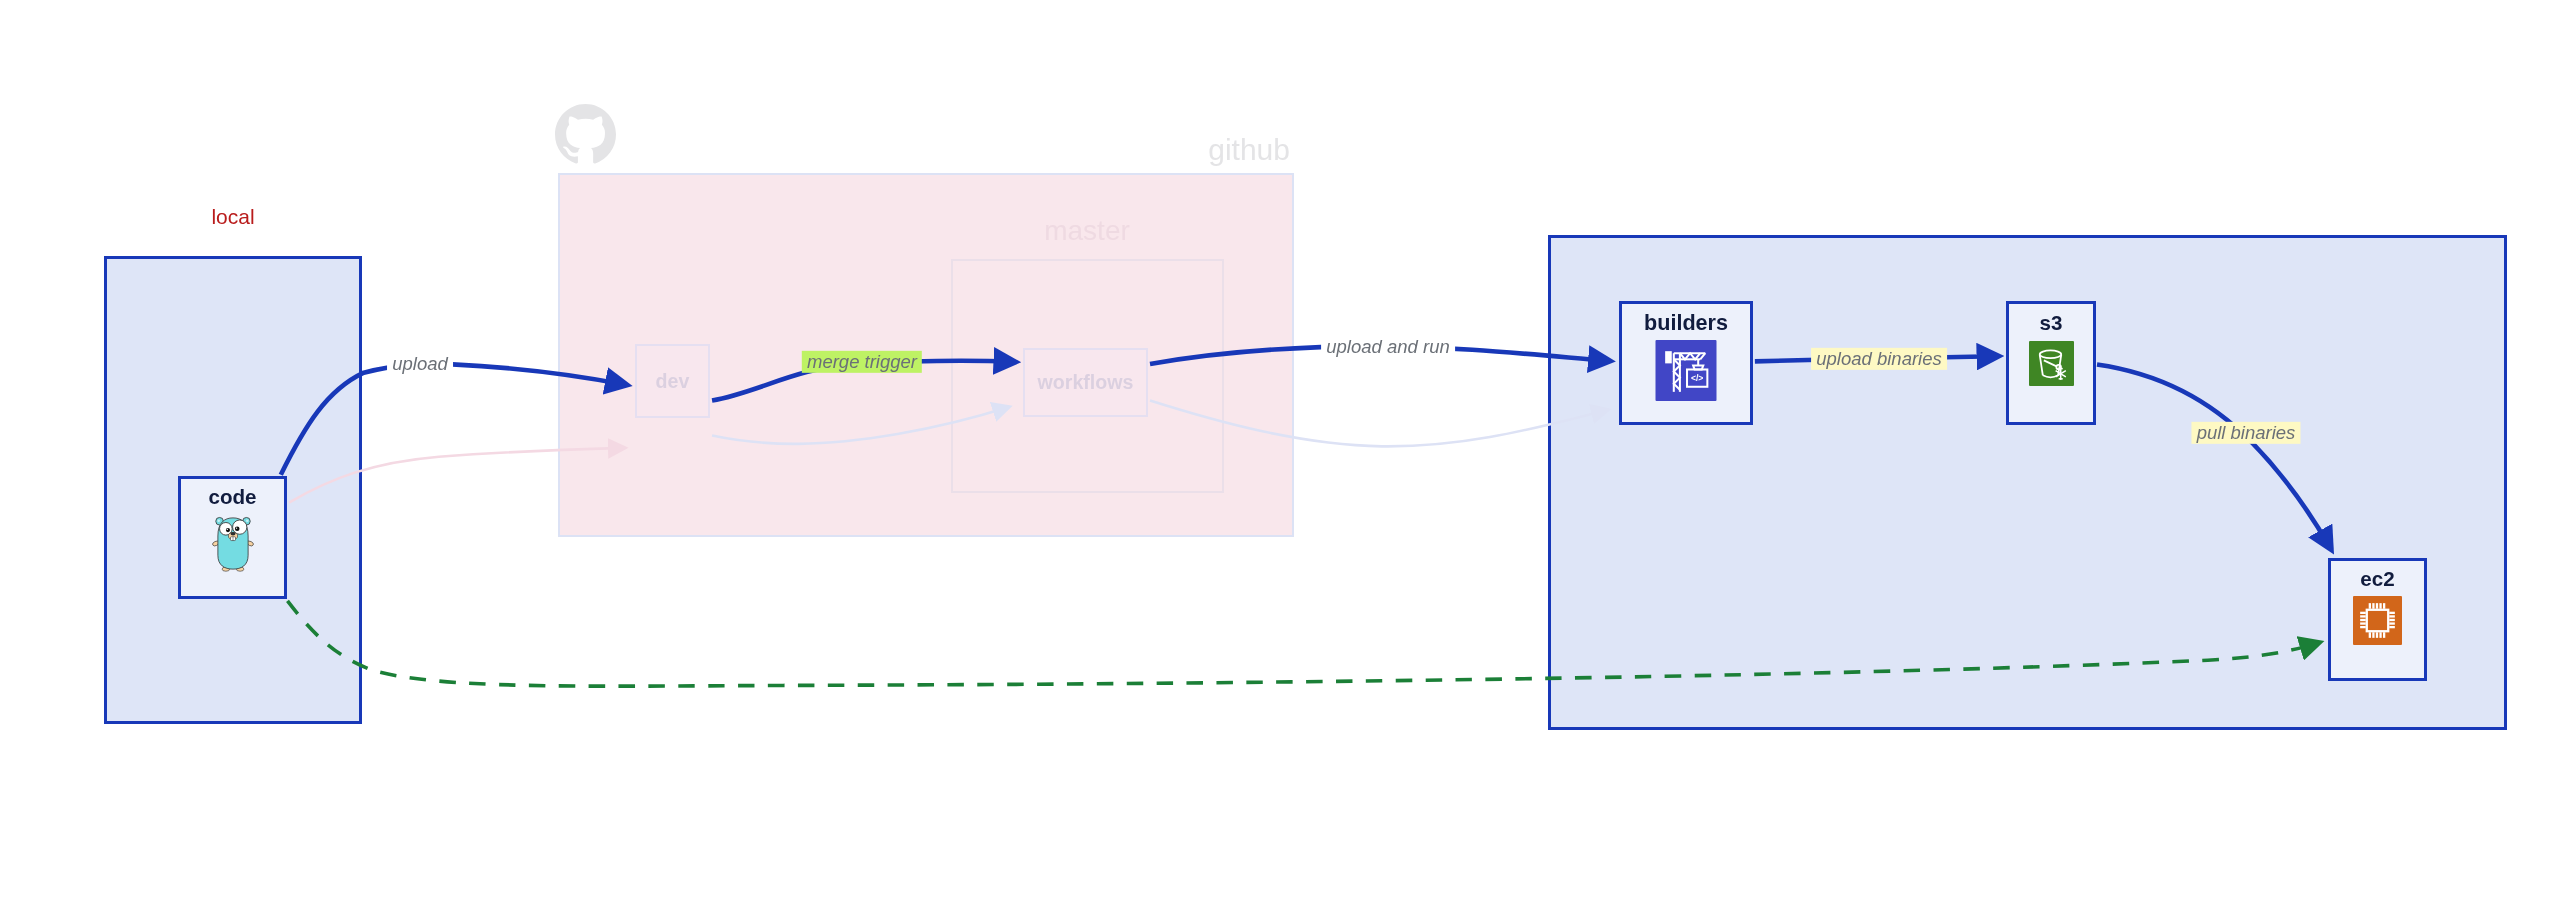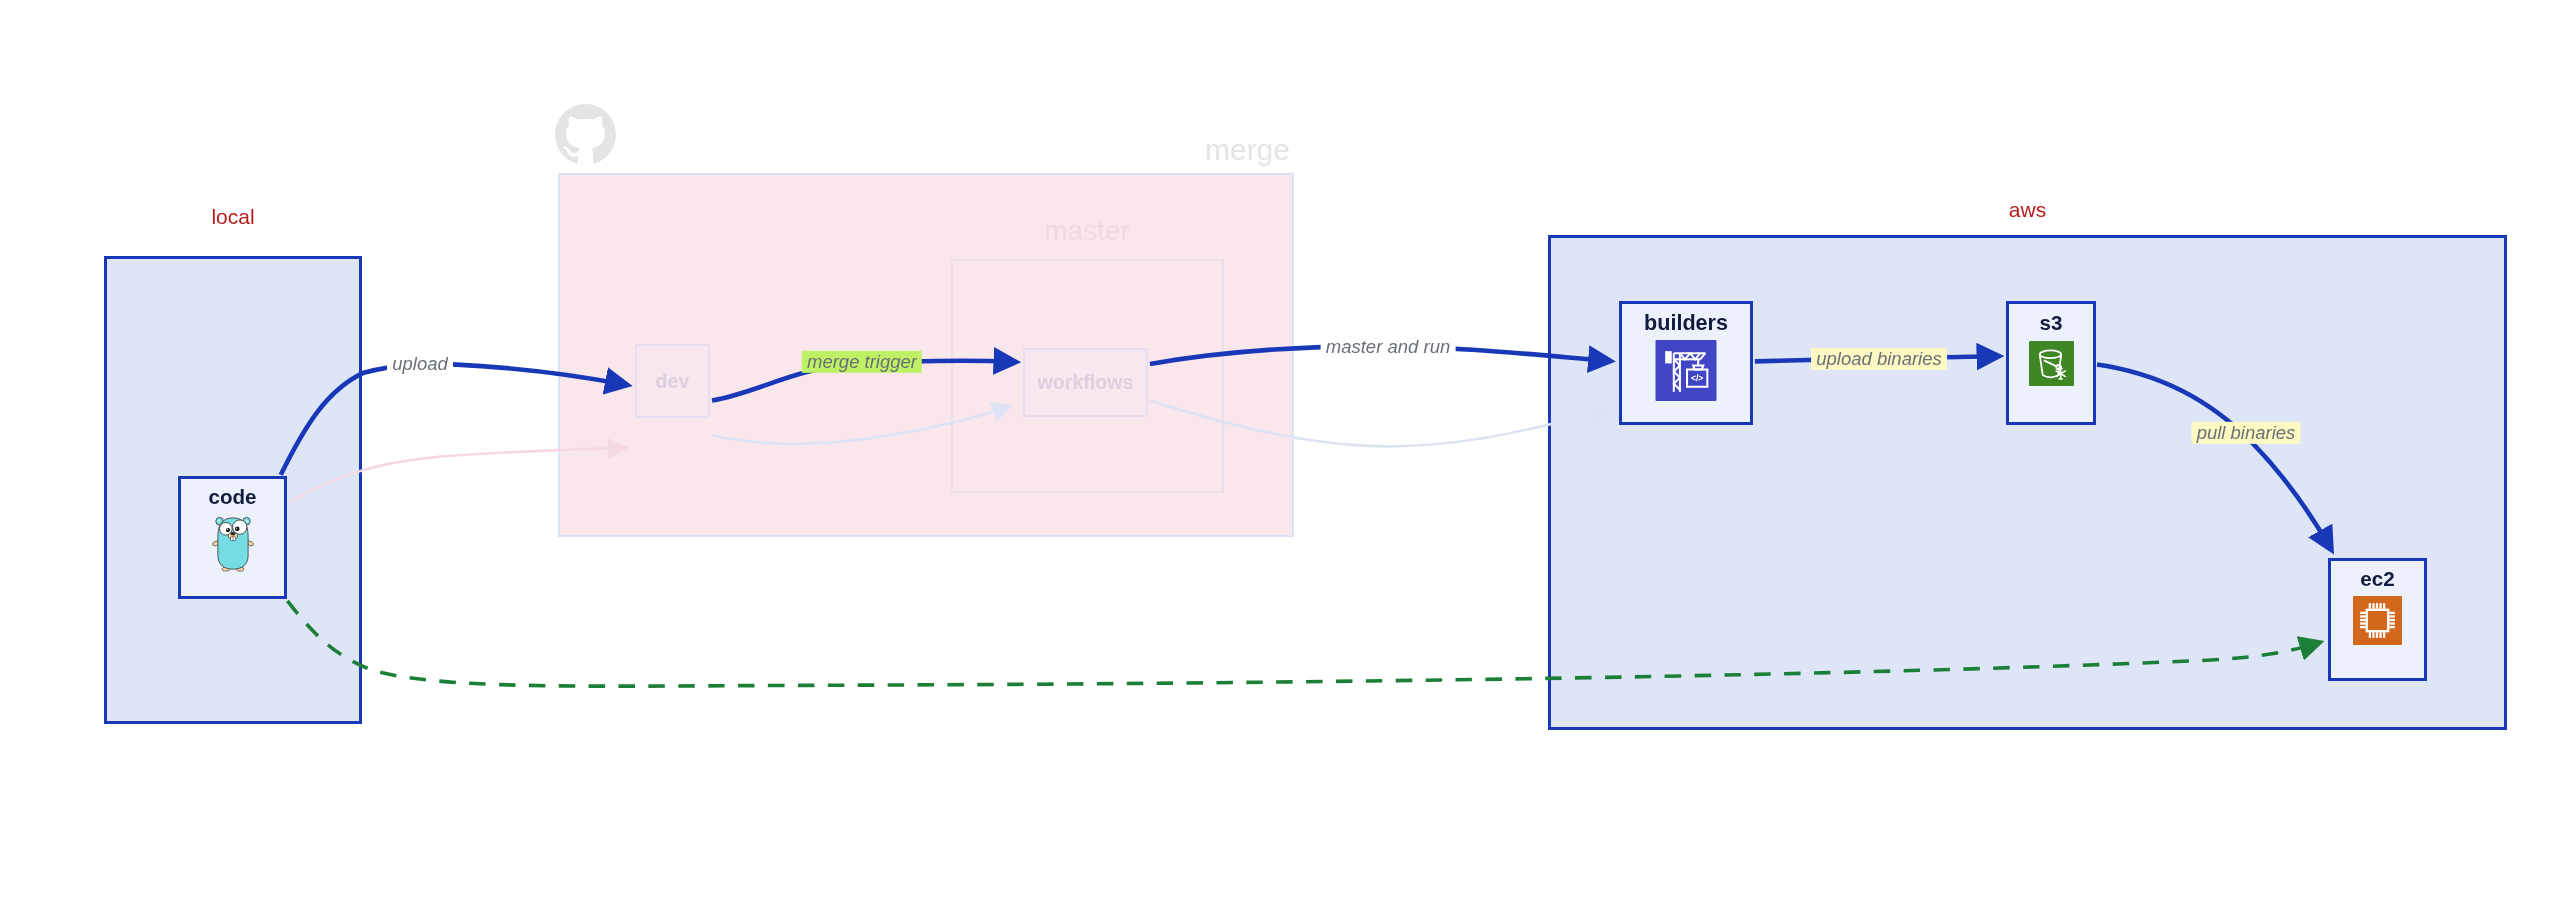--- a/index.html
+++ b/index.html
@@ -34,31 +34,30 @@
 </style>
 </head>
 <body>
 
 <div id="canvas">
 
   <div class="cluster blue" style="left:104px;top:256px;width:258px;height:468px;"></div>
   <div class="cluster-label" style="left:104px;top:205px;width:258px;">local</div>
 
   <div class="cluster pink" style="left:558px;top:173px;width:736px;height:364px;"></div>
-  <div class="ghost-label" style="left:1105px;top:133px;width:185px;text-align:right;">merge</div>
+  <div class="ghost-label" style="left:1105px;top:133px;width:185px;text-align:right;">github</div>
 
   <svg class="abs" style="left:555px;top:104px;" width="61" height="61" viewBox="0 0 16 16">
     <path fill="#e4e4e6" d="M8 0C3.58 0 0 3.58 0 8c0 3.54 2.29 6.53 5.47 7.59.4.07.55-.17.55-.38 0-.19-.01-.82-.01-1.49-2.01.37-2.53-.49-2.69-.94-.09-.23-.48-.94-.82-1.13-.28-.15-.68-.52-.01-.53.63-.01 1.08.58 1.23.82.72 1.21 1.87.87 2.33.66.07-.52.28-.87.51-1.07-1.78-.2-3.64-.89-3.64-3.95 0-.87.31-1.59.82-2.15-.08-.2-.36-1.02.08-2.12 0 0 .67-.21 2.2.82.64-.18 1.32-.27 2-.27s1.36.09 2 .27c1.53-1.04 2.2-.82 2.2-.82.44 1.1.16 1.92.08 2.12.51.56.82 1.27.82 2.15 0 3.07-1.87 3.75-3.65 3.95.29.25.54.73.54 1.48 0 1.07-.01 1.93-.01 2.2 0 .21.15.46.55.38A8.01 8.01 0 0 0 16 8c0-4.42-3.58-8-8-8z"></path>
   </svg>
 
   <div class="cluster faint" style="left:951px;top:259px;width:273px;height:234px;"></div>
   <div class="master-label" style="left:984px;top:215px;width:206px;">master</div>
 
   <div class="cluster blue" style="left:1548px;top:235px;width:959px;height:495px;"></div>
-  <div class="cluster-label" style="left:1548px;top:198px;width:959px;">aws</div>
 
   <svg id="edge-layer" width="2604" height="902" viewBox="0 0 5054 1750">
     <defs>
       <marker id="mblue" markerUnits="strokeWidth" markerWidth="6" markerHeight="6" refX="4.2" refY="3" orient="auto">
           <path d="M0,0 L6,3 L0,6 Z" fill="#1838b8"></path>
         </marker>
       <marker id="mgreen" markerUnits="strokeWidth" markerWidth="7" markerHeight="7" refX="5" refY="3.5" orient="auto">
           <path d="M0,0 L7,3.5 L0,7 Z" fill="#1b7f37"></path>
         </marker>
       <marker id="mpink" markerUnits="strokeWidth" markerWidth="8" markerHeight="8" refX="6" refY="4" orient="auto">
@@ -183,19 +182,19 @@
           <line x1="71" y1="40" x2="82" y2="40"></line>
         <line x1="71" y1="47" x2="82" y2="47"></line>
           <line x1="71" y1="54" x2="82" y2="54"></line>
         <line x1="71" y1="61" x2="82" y2="61"></line>
       </g>
     </svg>
   </div>
 
   <div class="edge-label bg-white" style="left:420px;top:364px;">upload</div>
   <div class="edge-label bg-pink" style="left:862px;top:362px;">merge trigger</div>
-  <div class="edge-label bg-white" style="left:1388px;top:347px;">master and run</div>
+  <div class="edge-label bg-white" style="left:1388px;top:347px;">upload and run</div>
   <div class="edge-label bg-blue" style="left:1879px;top:359px;">upload binaries</div>
   <div class="edge-label bg-blue" style="left:2246px;top:433px;">pull binaries</div>
 
 
 </div>
 
 
 </body></html>

